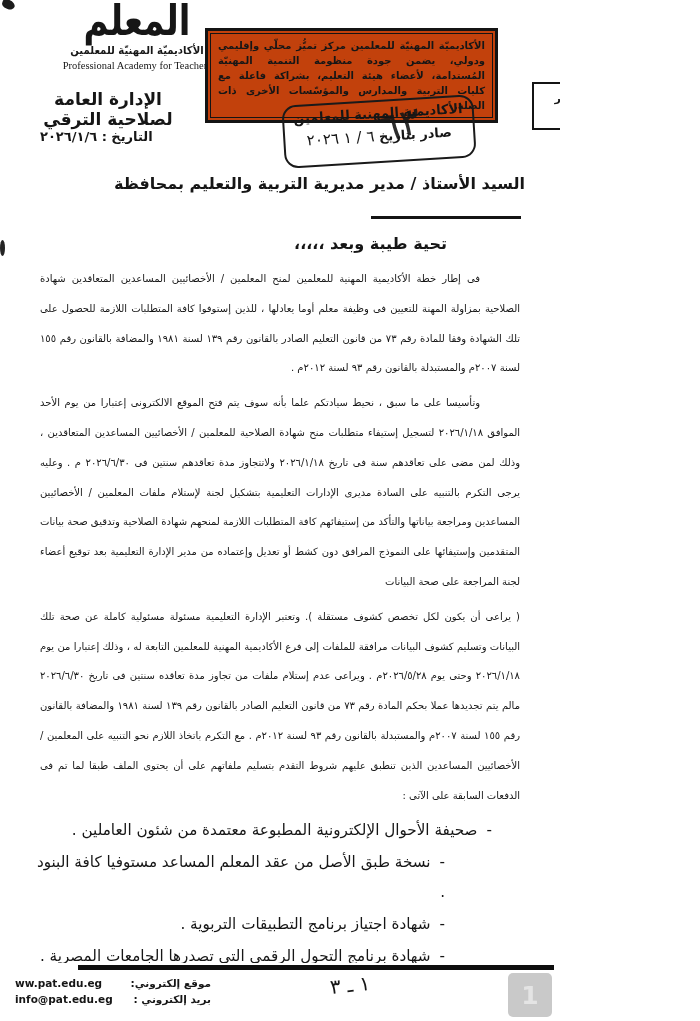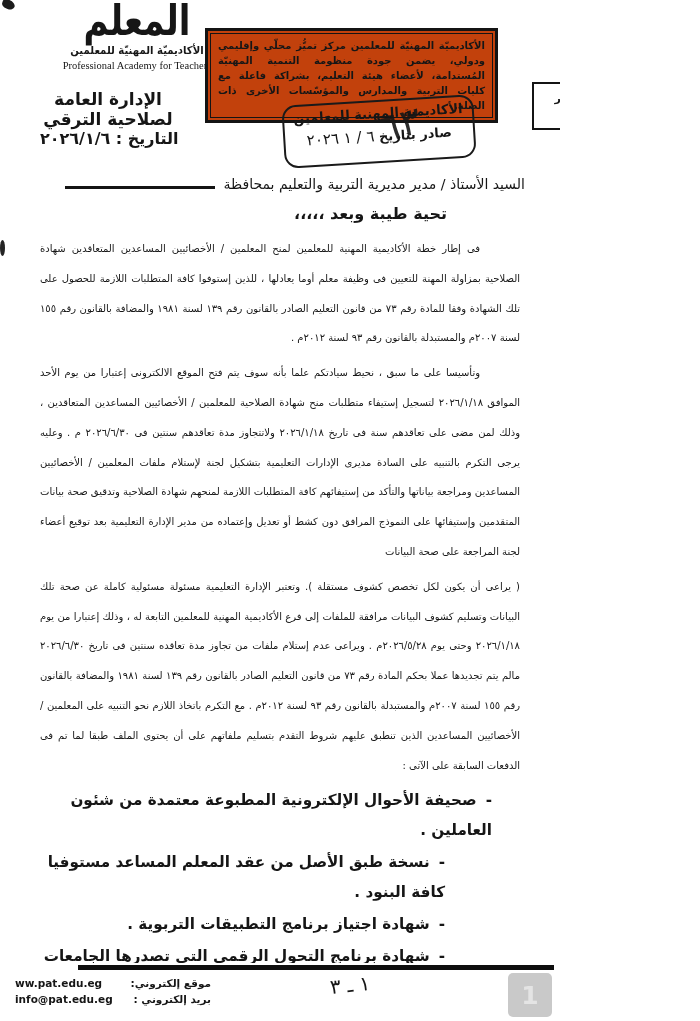--- a/index.html
+++ b/index.html
@@ -13,39 +13,39 @@
   .mission{position:absolute;top:28px;left:205px;width:283px;border:3px solid #141414;padding:2px;background:#c2410c;}
   .mission-inner{border:1px solid #141414;padding:4px 7px;}
   .mission-text{direction:rtl;font-size:10px;font-weight:bold;line-height:15px;text-align:justify;}
   .eagle{position:absolute;top:6px;left:584px;}
   .republic-box{position:absolute;top:82px;left:532px;width:96px;border:2px solid #141414;
                 padding:3px 10px;text-align:center;}
   .republic-box span{font-size:11px;font-weight:bold;direction:rtl;}
   .dept{position:absolute;top:89px;left:38px;width:140px;direction:rtl;text-align:center;
         font-size:17px;font-weight:bold;}
   .date-line{position:absolute;top:129px;left:40px;width:140px;direction:rtl;text-align:left;
-        font-size:16px;font-weight:bold;}
+        font-size:13px;font-weight:bold;}
   
   .stamp{position:absolute;top:100px;left:283px;width:188px;height:56px;border:2.5px solid #1a1a1a;
          border-radius:14px;transform:rotate(-3.5deg);direction:rtl;text-align:center;padding-top:3px;}
   .stamp-line1{font-size:13.5px;font-weight:bold;transform:scaleX(.95);}
   .stamp-line2{font-size:13px;font-weight:bold;margin-top:6px;}
   .hw-date{font-weight:normal;font-size:15px;letter-spacing:2px;}
   .hw-num{position:absolute;top:2px;right:52px;font-size:38px;font-weight:normal;
           transform:rotate(-12deg) skewX(-6deg);opacity:.9;}
   
   .letter-body{position:absolute;top:169px;right:35px;left:35px;direction:rtl;}
-  .salutation{font-size:14px;font-weight:normal;line-height:30px;}
+  .salutation{font-size:16px;font-weight:bold;line-height:30px;}
   .blank-line{display:inline-block;width:150px;border-bottom:3px solid #141414;height:14px;margin-right:4px;}
   .greeting{font-size:16px;font-weight:bold;line-height:30px;margin-right:78px;}
   .para{font-size:10px;font-weight:normal;line-height:29.8px;text-align:justify;margin:5px;}
   .para.indent{text-indent:40px;}
   
   .bullets{padding:0 33px 0 0;margin-top:1px;}
-  .bullet{font-size:15.2px;font-weight:bold;line-height:30px;margin-bottom:2px;}
+  .bullet{font-size:15.2px;font-weight:normal;line-height:30px;margin-bottom:2px;}
   .dash{margin-left:9px;}
   .b-indent{margin-right:47px;}
   
   .footer{position:absolute;top:963px;left:0;right:0;height:58px;background:#fff;}
   .footer-rule{position:absolute;top:2px;left:78px;right:6px;height:5px;background:#0e0e0e;}
   .f-right{position:absolute;top:12px;right:62px;width:280px;direction:rtl;text-align:center;
            font-size:9.5px;font-weight:bold;line-height:15px;}
   .f-page{position:absolute;top:10px;left:330px;font-size:20px;direction:rtl;
           transform:rotate(-6deg);letter-spacing:1px;}
   .f-web{position:absolute;top:12px;left:15px;width:196px;direction:rtl;font-size:10.5px;

